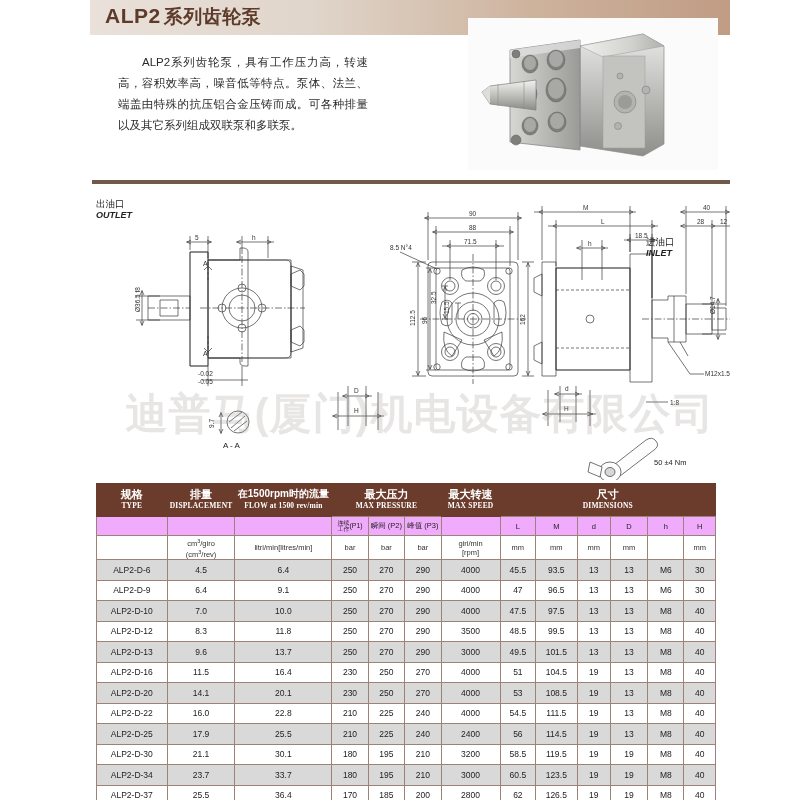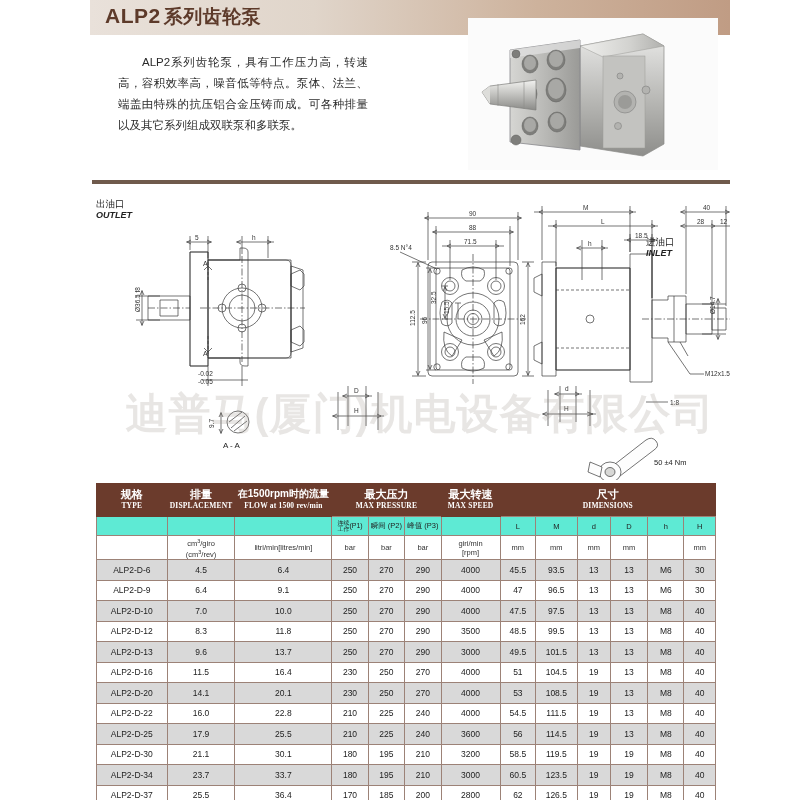--- a/index.html
+++ b/index.html
@@ -79,21 +79,21 @@
   }
   .tbl th, .tbl td {
     border: 1px solid #9c8277; text-align: center; vertical-align: middle;
   }
   .tbl thead.grp th {
     background: #6b3b2c; color: #fff; padding: 4px 2px;
     border-color: #6b3b2c; line-height: 12px;
   }
   .grp .cn { font-size: 11px; font-weight: bold; display:block; }
   .grp .en { font-size: 7.5px; font-weight: bold; display:block; letter-spacing:0.2px;font-family:Liberation Serif, serif;}
-  .tbl tr.sub td { background: #5eead4; height: 19px; font-size: 7.5px; padding: 1px; color:#222;}
+  .tbl tr.sub td { background: #f0abfc; height: 19px; font-size: 7.5px; padding: 1px; color:#222;}
   .tbl tr.unit td { background: #fff; height: 22px; font-size: 7.5px; color:#333; line-height:9px;}
   .tbl tbody tr.d td { height: 20.5px; font-size: 8.5px; }
   .tbl tbody tr.d:nth-child(odd) td { background: #d9d9d9; }
   .tbl tbody tr.d:nth-child(even) td { background: #ffffff; }
   .tbl td.type { font-size: 8.5px; text-align: center; }
   sup { font-size: 5.5px; }
 </style>
 </head>
 <body>
 
@@ -672,21 +672,21 @@
           <td>M8</td>
           <td>40</td>
         </tr>
         <tr class="d">
           <td class="type">ALP2-D-25</td>
           <td>17.9</td>
           <td>25.5</td>
           <td>210</td>
           <td>225</td>
           <td>240</td>
-          <td>3600</td>
+          <td>2400</td>
           <td>56</td>
           <td>114.5</td>
           <td>19</td>
           <td>13</td>
           <td>M8</td>
           <td>40</td>
         </tr>
         <tr class="d">
           <td class="type">ALP2-D-30</td>
           <td>21.1</td>

